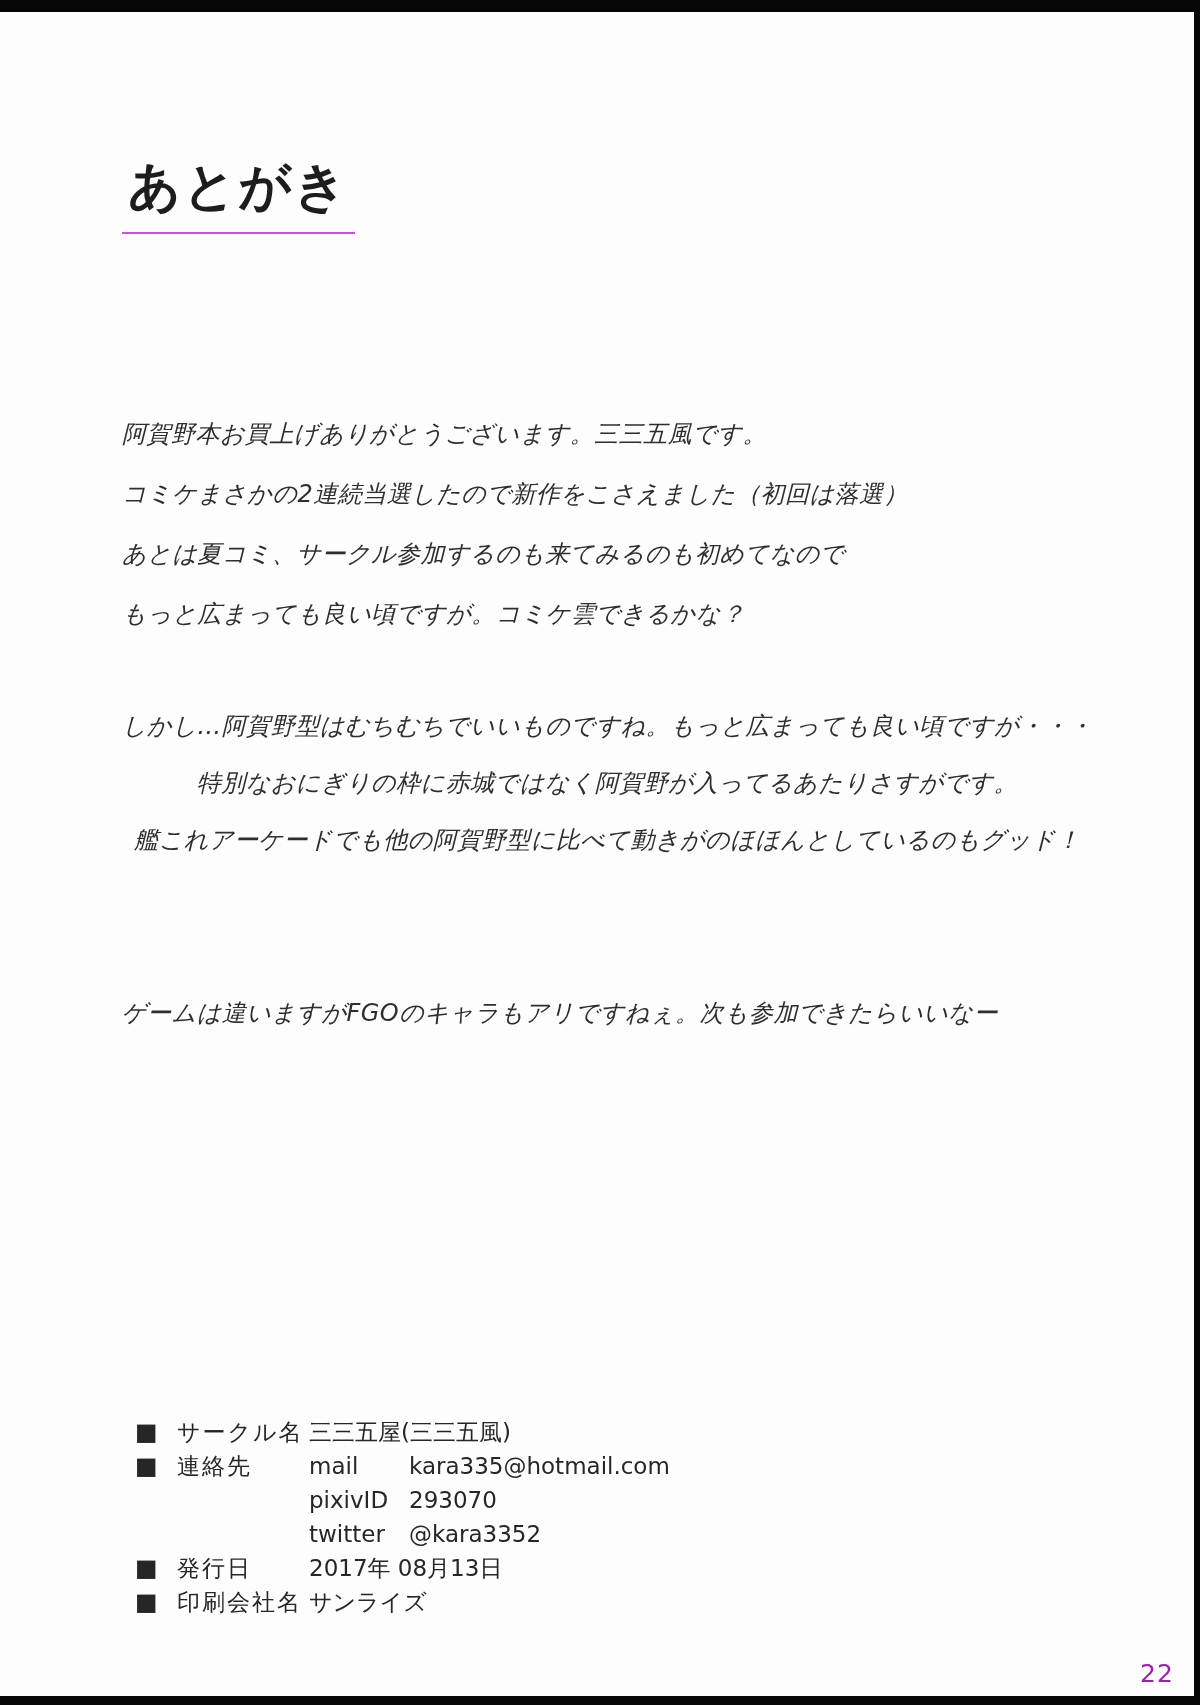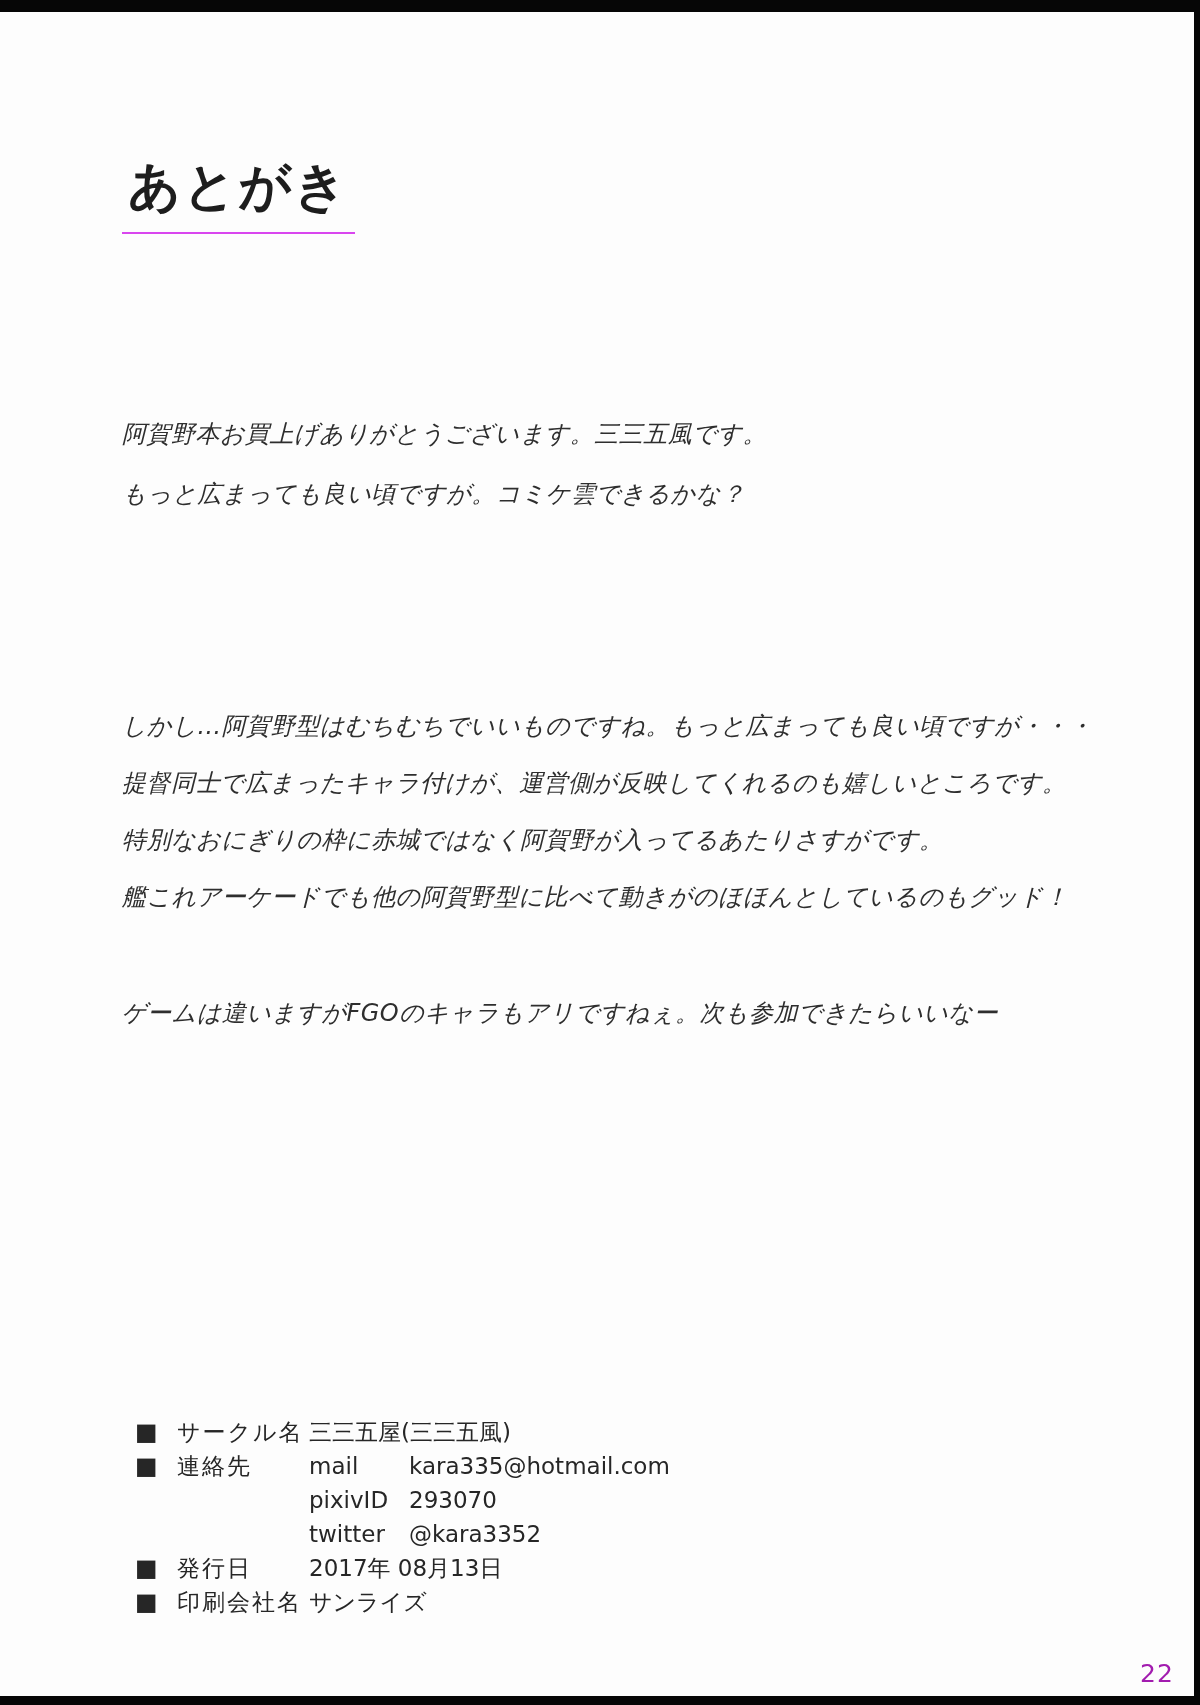--- a/index.html
+++ b/index.html
@@ -28,21 +28,21 @@
     padding: 0 6px 12px 6px;
     border-bottom: 2px solid #d946ef;
     white-space: nowrap;
   }
 
   .para { position: absolute; left: 122px; font-size: 24px; color: #2e2e2e; letter-spacing: 0.5px; }
   .para p { white-space: nowrap; font-style: italic; }
   .para-1 { top: 404px; }
   .para-1 p { height: 60px; line-height: 60px; }
   .para-2 { top: 698px; }
-  .para-2 p { height: 57px; line-height: 57px; }
+  .para-2 p { height: 57px; line-height: 57px; text-align: center; }
   .para-3 { top: 985px; }
   .para-3 p { height: 56px; line-height: 56px; }
 
   .colophon { position: absolute; left: 135px; top: 1415px; font-size: 23px; color: #262626; }
   .crow { display: flex; align-items: center; height: 34px; white-space: nowrap; }
   .cbullet { width: 42px; font-size: 24px; line-height: 1; }
   .clabel  { width: 132px; letter-spacing: 2px; }
   .ckey    { min-width: 100px; }
   .cvalue  { }
 
@@ -59,26 +59,27 @@
 <body>
 
 <div class="scan-border-top"></div>
 <div class="scan-border-bottom"></div>
 <div class="scan-border-right"></div>
 
 <h1 class="title">あとがき</h1>
 
 <div class="para para-1">
   <p>阿賀野本お買上げありがとうございます。三三五風です。</p>
+  <p>コミケまさかの2連続当選したので新作をこさえました（初回は落選）</p>
+  <p>あとは夏コミ、サークル参加するのも来てみるのも初めてなので</p>
   <p>もっと広まっても良い頃ですが。コミケ雲できるかな？</p>
 </div>
 
 <div class="para para-2">
   <p>しかし…阿賀野型はむちむちでいいものですね。もっと広まっても良い頃ですが・・・</p>
-  <p>提督同士で広まったキャラ付けが、運営側が反映してくれるのも嬉しいところです。</p>
   <p>特別なおにぎりの枠に赤城ではなく阿賀野が入ってるあたりさすがです。</p>
   <p>艦これアーケードでも他の阿賀野型に比べて動きがのほほんとしているのもグッド！</p>
 </div>
 
 <div class="para para-3">
   <p>ゲームは違いますがFGOのキャラもアリですねぇ。次も参加できたらいいなー</p>
 </div>
 
 <div class="colophon">
   <div class="crow">

